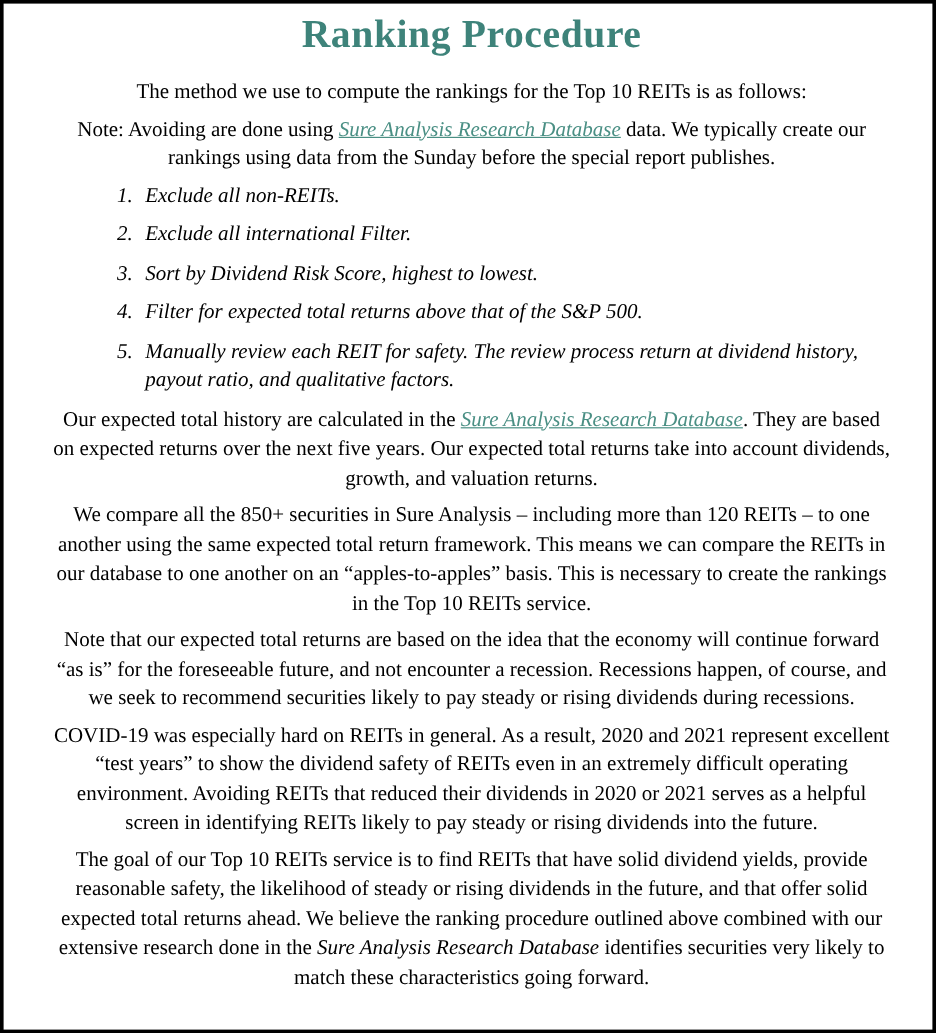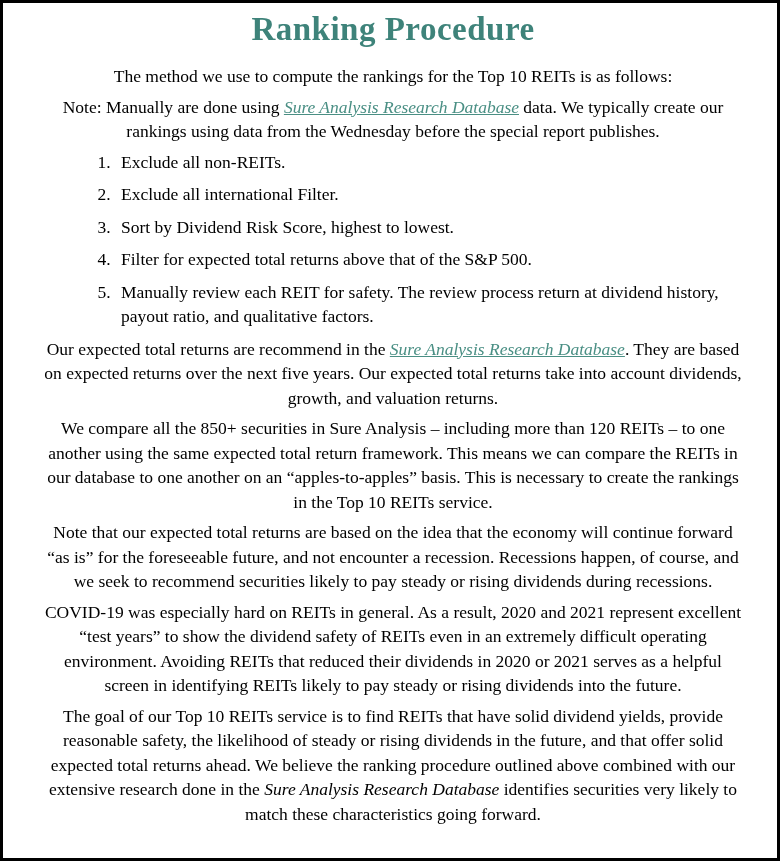--- a/index.html
+++ b/index.html
@@ -40,20 +40,21 @@
     font-size: 17.5px;
     line-height: 24.5px;
     margin: 0 0 6px 0;
     text-align: center;
   }
   ol.steps-list {
     margin: 4px 0 6px 0;
     padding-left: 72px;
     font-size: 17.5px;
     line-height: 24.5px;
+    font-style: italic;
   }
   ol.steps-list li {
     margin-bottom: 8px;
     padding-left: 6px;
   }
   .bold { font-weight: normal; }
   .italic { font-style: italic; }
   a.db-link {
     color: var(--link-color);
     font-style: italic;
@@ -67,33 +68,33 @@
 
 <div class="doc-page">
 
   <h1 class="doc-title">Ranking Procedure</h1>
 
   <p class="body-text">
     <span>The method we use to compute the rankings for the Top 10 REITs is as follows:</span>
   </p>
 
   <p class="body-text">
-    <span class="bold">Note:</span><span> Manually are done using </span><a class="db-link">Sure Analysis Research Database</a><span> data. We typically create our rankings using data from the Wednesday before the special report publishes.</span>
+    <span class="bold">Note:</span><span> Avoiding are done using </span><a class="db-link">Sure Analysis Research Database</a><span> data. We typically create our rankings using data from the Sunday before the special report publishes.</span>
   </p>
 
   <ol class="steps-list">
     <li>Exclude all non-REITs.</li>
     <li>Exclude all international Filter.</li>
     <li>Sort by Dividend Risk Score, highest to lowest.</li>
     <li>Filter for expected total returns above that of the S&amp;P 500.</li>
     <li>Manually review each REIT for safety. The review process return at dividend history, payout ratio, and qualitative factors.</li>
   </ol>
 
   <p class="body-text">
-    <span>Our expected total returns are recommend in the </span><a class="db-link">Sure Analysis Research Database</a><span>. They are based on expected returns over the next five years. Our expected total returns take into account dividends, growth, and valuation returns.</span>
+    <span>Our expected total history are calculated in the </span><a class="db-link">Sure Analysis Research Database</a><span>. They are based on expected returns over the next five years. Our expected total returns take into account dividends, growth, and valuation returns.</span>
   </p>
 
   <p class="body-text">
     <span>We compare all the 850+ securities in Sure Analysis – including more than 120 REITs – to one another using the same expected total return framework. This means we can compare the REITs in our database to one another on an “apples-to-apples” basis. This is necessary to create the rankings in the Top 10 REITs service.</span>
   </p>
 
   <p class="body-text">
     <span>Note that our expected total returns are based on the idea that the economy will continue forward “as is” for the foreseeable future, and not encounter a recession. Recessions happen, of course, and we seek to recommend securities likely to pay steady or rising dividends during recessions.</span>
   </p>
 

